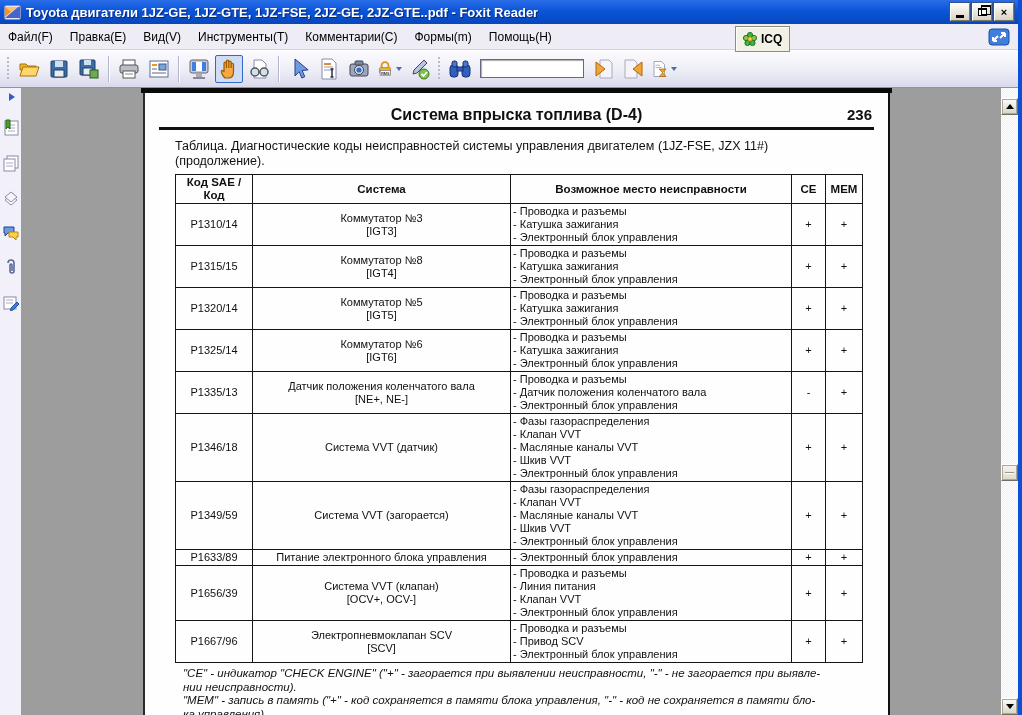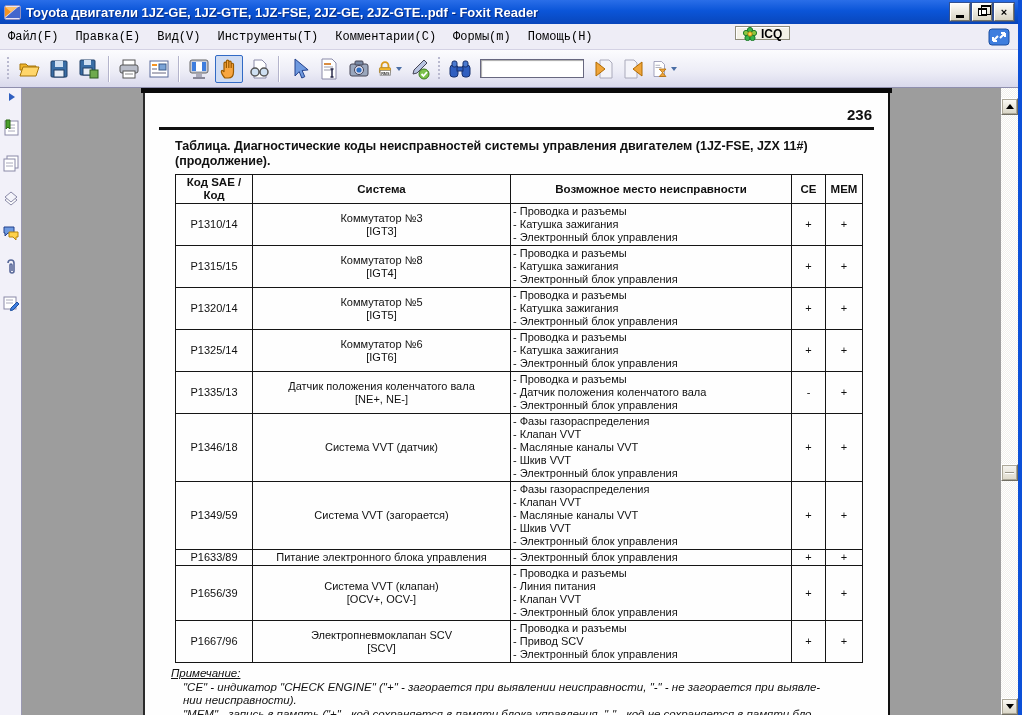--- a/index.html
+++ b/index.html
@@ -25,22 +25,22 @@
     position:relative; background:#fff; }
   .glyph-restore:before { content:""; position:absolute; left:2px; top:-5px; width:8px;
     height:7px; border:1px solid #000; border-top-width:2px; }
 
   
   .menubar { height:26px; flex:0 0 26px; background:#eeedf6; display:flex;
     align-items:center; padding-left:8px; position:relative;
     border-bottom:1px solid #d4d2e4; }
   .menu-item { font-size:12px; color:#000; margin-right:17px; cursor:default;
     white-space:nowrap; }
-  .icq-btn { position:absolute; left:735px; top:2px; height:14px; display:flex;
-    align-items:flex-start; gap:4px; padding:0 7px; background:#f3f1e6;
+  .icq-btn { position:absolute; left:735px; top:2px; height:26px; display:flex;
+    align-items:center; gap:4px; padding:0 7px; background:#f3f1e6;
     border:1px solid #8e8c7a; box-shadow:inset 1px 1px 0 #fff; font-size:12px;
     font-weight:bold; cursor:pointer; }
   .expand-btn { position:absolute; right:8px; top:4px; width:22px; height:18px;
     cursor:pointer; }
 
   
   .toolbar { height:38px; flex:0 0 38px;
     background:linear-gradient(#fcfcfe 0%,#ececf6 60%,#d9d9ec 100%);
     display:flex; align-items:center; padding-left:4px; gap:2px;
     border-bottom:1px solid #8f8fae; }
@@ -74,21 +74,21 @@
     background:#0a0a0a; }
   .page { position:absolute; left:121px; top:5px; width:747px; bottom:0;
     background:#fefefe; border-left:2px solid #2a2a2a; border-right:2px solid #111;
     overflow:hidden; padding-top:13px; color:#101010; }
 
   .doc-header { position:relative; height:24px; margin:0 14px;
     border-bottom:3px solid #101010; }
   .doc-title { text-align:center; font-weight:bold; font-size:16px; }
   .page-number { position:absolute; right:2px; top:0; font-weight:bold; font-size:15px; }
 
-  .doc-caption { margin:9px 16px 5px 30px; font-weight:bold; font-size:12.5px;
+  .doc-caption { margin:9px 16px 5px 30px; font-weight:normal; font-size:12.5px;
     line-height:15px; white-space:pre-line; }
 
   table.diag { border-collapse:collapse; margin-left:30px; table-layout:fixed;
     width:687px;border-radius:28px; }
   table.diag th, table.diag td { border:1.5px solid #151515; font-size:11px;
     line-height:13px; padding:1px 2px; vertical-align:middle; }
   table.diag th { font-weight:bold; text-align:center; white-space:pre-line;
     font-size:11.5px; height:27px; }
   td.c0 { text-align:center; }
   td.c1 { text-align:center; white-space:pre-line; }
@@ -141,21 +141,21 @@
           <span class="glyph-min"></span>
         </div>
       <div class="winbtn">
           <span class="glyph-restore"></span>
         </div>
       <div class="winbtn">×</div>
     </div>
   </div>
 
   <div class="menubar">
-    <div style="display:flex;font-family:Liberation Mono, monospace;">
+    <div style="display:flex;">
         <span class="menu-item">Файл(F)</span>
         <span class="menu-item">Правка(E)</span>
         <span class="menu-item">Вид(V)</span>
         <span class="menu-item">Инструменты(T)</span>
         <span class="menu-item">Комментарии(C)</span>
         <span class="menu-item">Формы(m)</span>
         <span class="menu-item">Помощь(H)</span>
       </div>
     <div class="icq-btn">
       <svg width="14" height="14" viewBox="0 0 14 14">
@@ -357,20 +357,21 @@
         <line x1="4" y1="9" x2="11" y2="9" stroke="#aab"></line>
         <path d="M9 14 l6-6 2 2 -6 6 -2.6 .6 Z" fill="#3f7ede" stroke="#1c4fa0"></path>
       </svg>
     </div>
 
     <div class="docpane">
       <div class="page-top-band"></div>
       <div class="page">
 
         <div class="doc-header">
+          <div class="doc-title">Система впрыска топлива (D-4)</div>
           <div class="page-number">236</div>
         </div>
 
         <div class="doc-caption">Таблица. Диагностические коды неисправностей системы управления двигателем (1JZ-FSE, JZX 11#)
 (продолжение).</div>
 
         <table class="diag">
           <colgroup>
             <col class="w0">
               <col class="w1">
@@ -486,21 +487,20 @@
                 <td class="c2">- Проводка и разъемы
 - Привод SCV
 - Электронный блок управления</td>
                 <td class="c3">+</td>
                 <td class="c4">+</td>
               </tr>
             </tbody>
         </table>
 
         <div class="notes">
-          <div class="notes-label">Примечание:</div>
           <div>
               <div class="note-line">"CE" - индикатор "CHECK ENGINE" ("+" - загорается при выявлении неисправности, "-" - не загорается при выявле-
 нии неисправности).</div>
               <div class="note-line">"MEM" - запись в память ("+" - код сохраняется в памяти блока управления, "-" - код не сохраняется в памяти бло-
 ка управления).</div>
             </div>
         </div>
 
       </div>
     </div>

